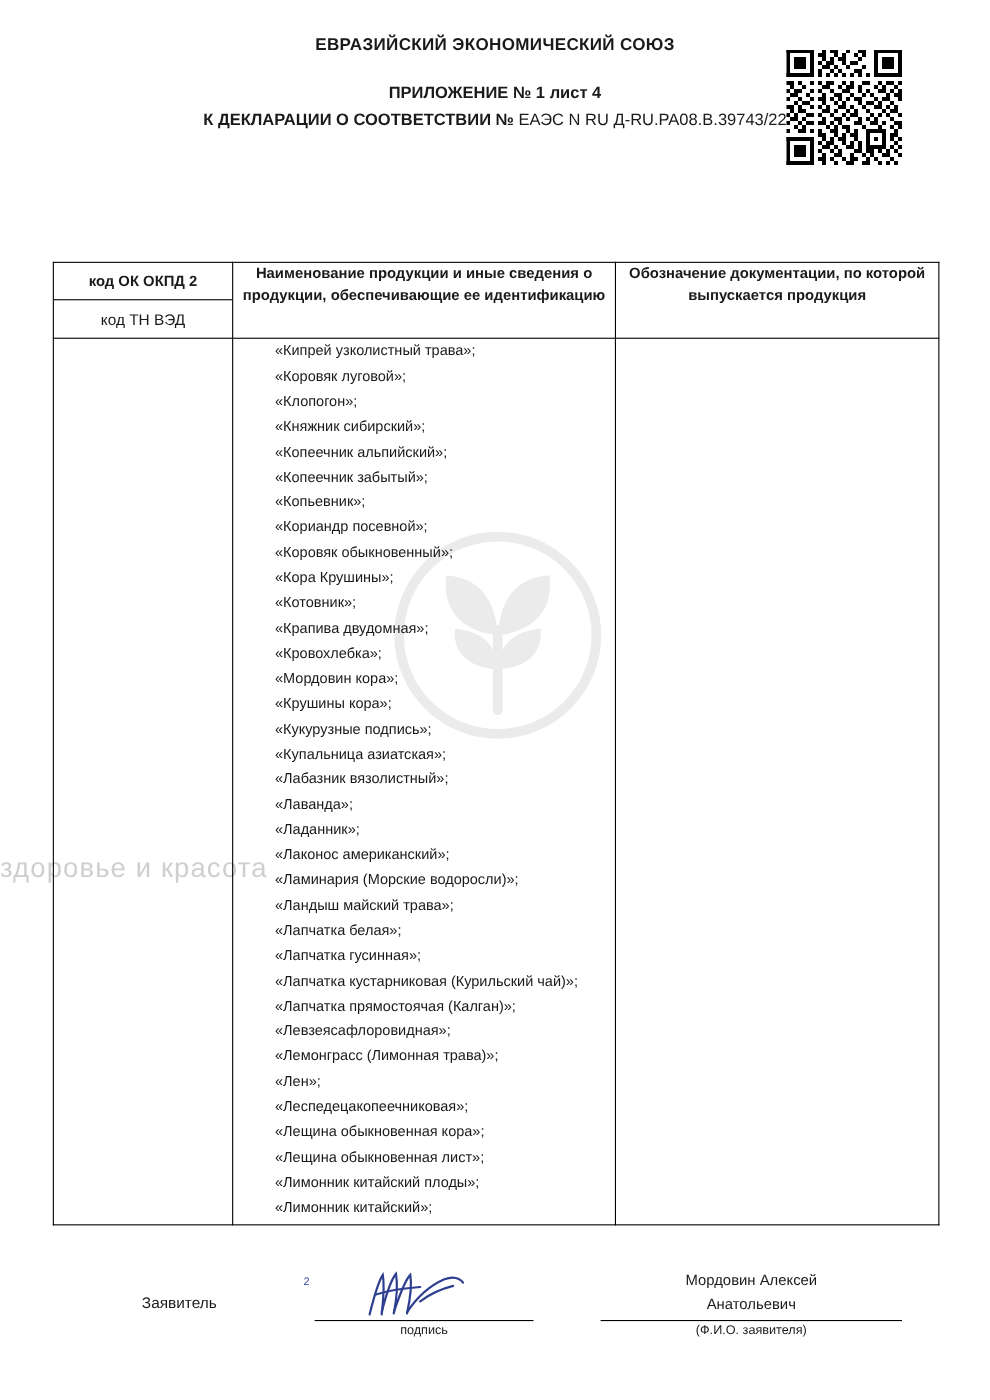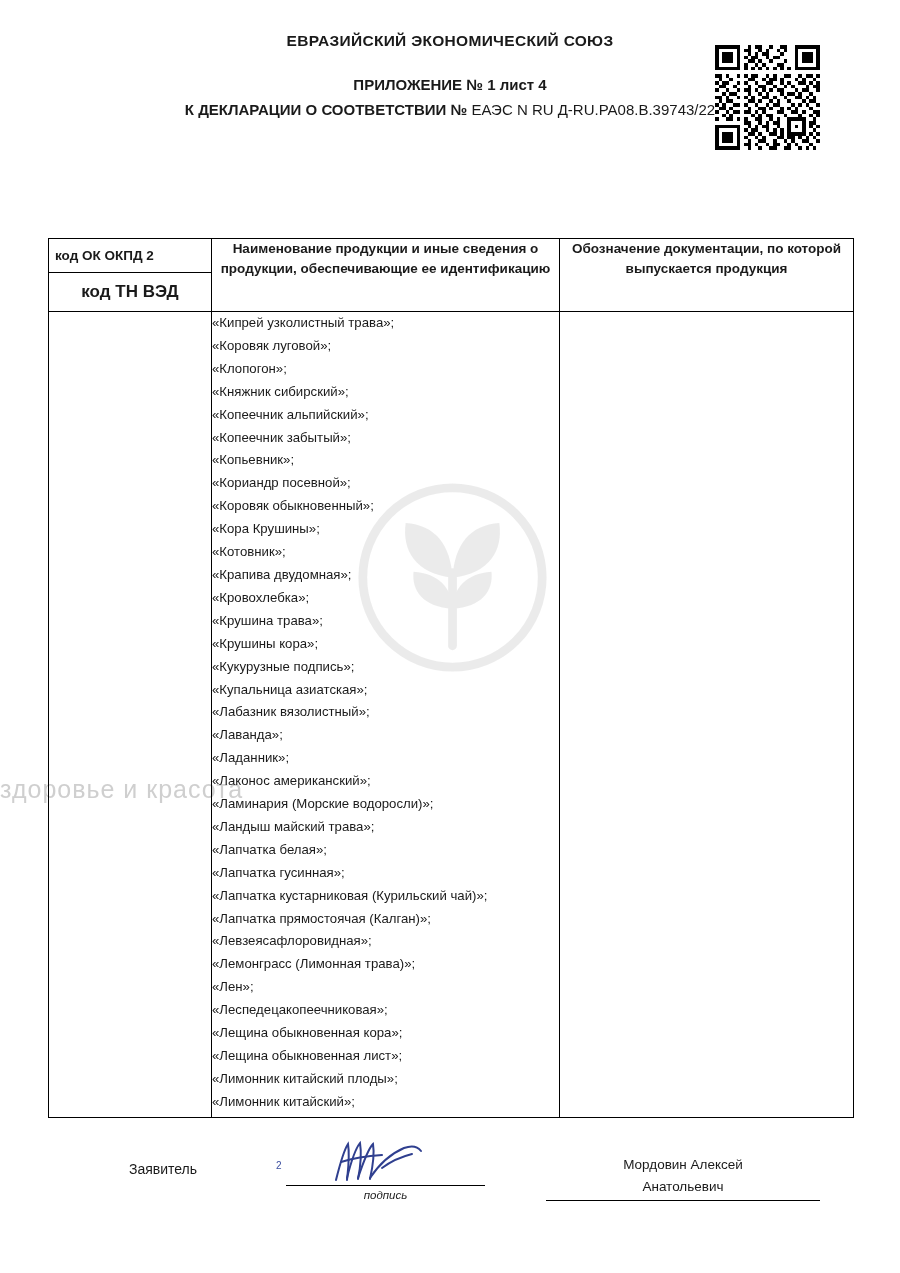--- a/index.html
+++ b/index.html
@@ -134,40 +134,41 @@
     padding: 8px 8px;
   }
   .th-split {
     padding: 0;
   }
   .th-split .top {
     border-bottom: 1px solid #000;
     padding: 9px 6px 9px;
     font-size: 13.5px;
     font-weight: bold;
-    text-align: left;
+    text-align: center;
   }
   .th-split .bot {
     padding: 9px 6px 9px;
-    font-size: 17px;
-    font-weight: bold;
+    font-size: 14px;
+    font-weight: normal;
   }
   .body-cell {
     height: 805px;
     padding: 10px 12px 10px 12px;
   }
   .prod-list {
     list-style: none;
     margin: 0;
     padding: 0;
     font-size: 13.2px;
     line-height: 1.735;
   }
   .prod-list li {
     white-space: normal;
+    margin-left: 38px;
   }
   .empty-cell { padding: 8px; }
 
   
   .footer {
     position: absolute;
     left: 48px;
     top: 1138px;
     width: 805px;
     z-index: 10;
@@ -180,21 +181,20 @@
   .sig-applicant {
     width: 230px;
     text-align: center;
     padding-bottom: 24px;
     font-size: 14px;
   }
   .sig-mid {
     width: 215px;
     text-align: center;
     position: relative;
-    font-style: italic;
   }
   .sig-scribble {
     height: 46px;
     position: relative;
   }
   .sig-line {
     border-bottom: 1px solid #000;
     height: 1px;
     margin: 0 8px;
   }
@@ -529,21 +529,21 @@
                 <li>«Княжник сибирский»;</li>
                 <li>«Копеечник альпийский»;</li>
                 <li>«Копеечник забытый»;</li>
                 <li>«Копьевник»;</li>
                 <li>«Кориандр посевной»;</li>
                 <li>«Коровяк обыкновенный»;</li>
                 <li>«Кора Крушины»;</li>
                 <li>«Котовник»;</li>
                 <li>«Крапива двудомная»;</li>
                 <li>«Кровохлебка»;</li>
-                <li>«Крушина трава»;</li>
+                <li>«Мордовин кора»;</li>
                 <li>«Крушины кора»;</li>
                 <li>«Кукурузные подпись»;</li>
                 <li>«Купальница азиатская»;</li>
                 <li>«Лабазник вязолистный»;</li>
                 <li>«Лаванда»;</li>
                 <li>«Ладанник»;</li>
                 <li>«Лаконос американский»;</li>
                 <li>«Ламинария (Морские водоросли)»;</li>
                 <li>«Ландыш майский трава»;</li>
                 <li>«Лапчатка белая»;</li>
@@ -582,18 +582,19 @@
             </g>
           </svg>
         </div>
         <div class="sig-line"></div>
         <div class="sig-caption">подпись</div>
       </div>
       <div class="sig-right">
         <div class="sig-name">Мордовин Алексей</div>
         <div class="sig-name">Анатольевич</div>
         <div class="sig-line"></div>
+        <div class="sig-fio">(Ф.И.О. заявителя)</div>
       </div>
     </div>
     <div class="sig-mark">2</div>
   </div>
 
 </div>
 
 </body></html>

